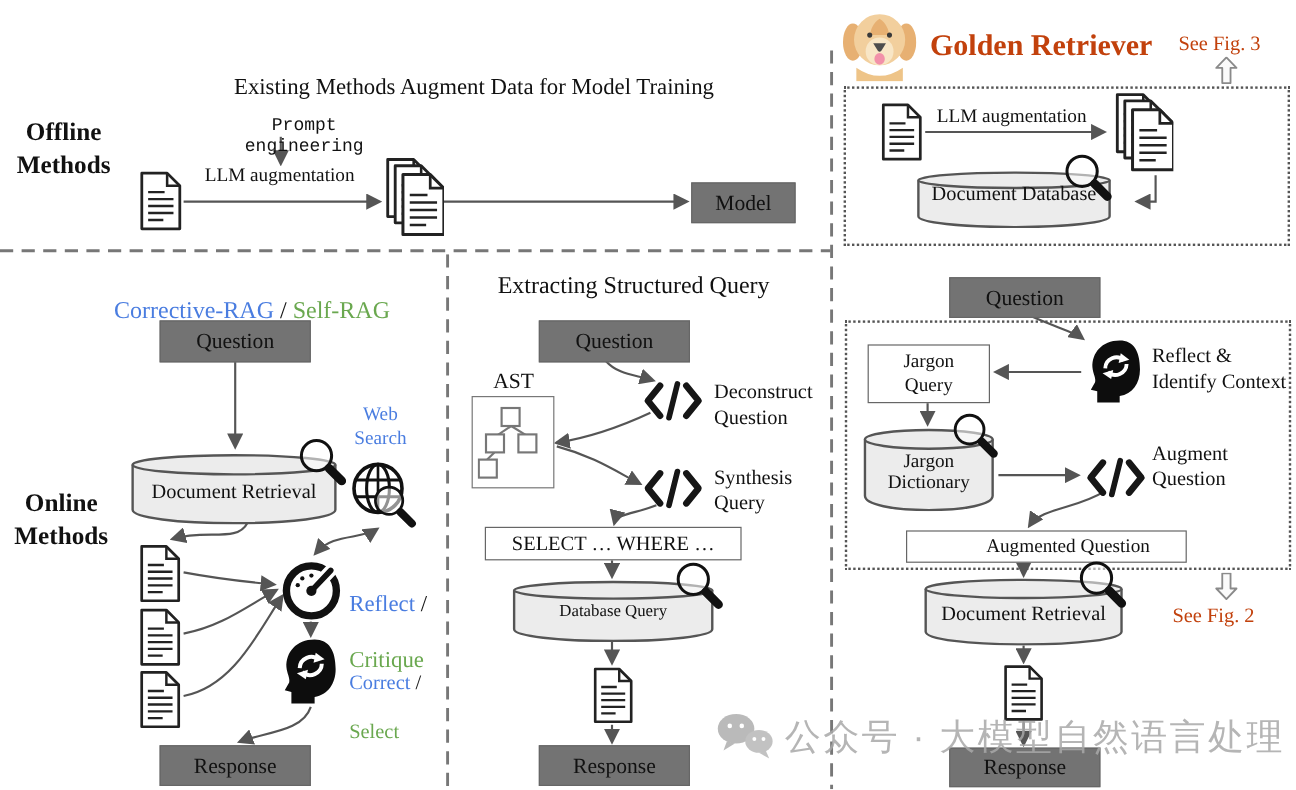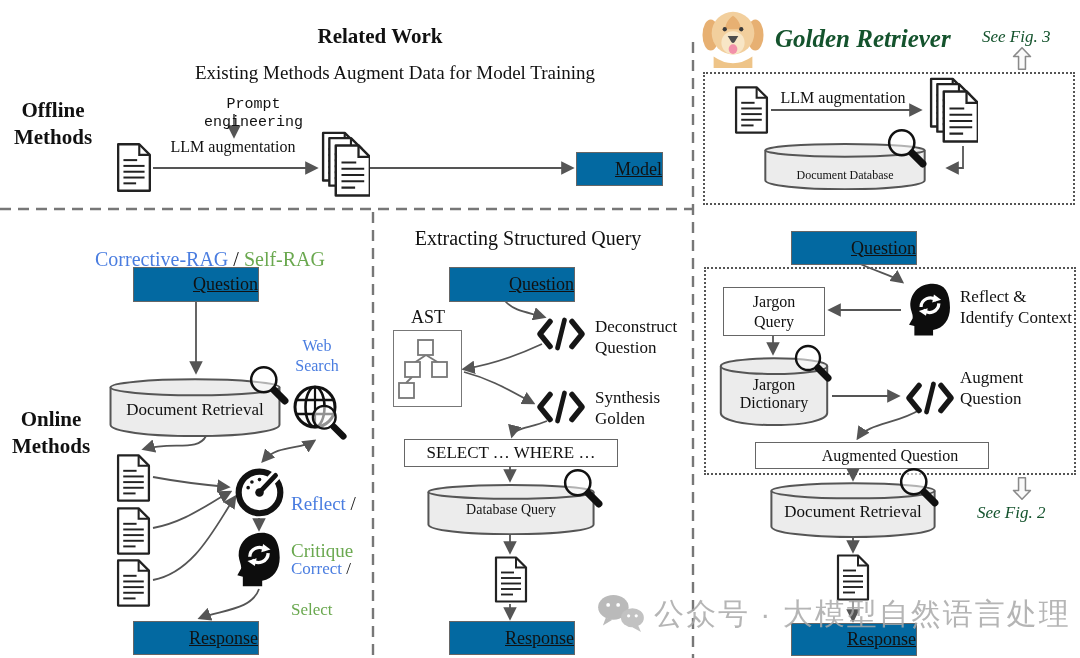--- a/index.html
+++ b/index.html
@@ -2,31 +2,31 @@
 <html><head>
 <meta charset="utf-8">
 <style>
   html,body{margin:0;padding:0;background:#fff;}
   #stage{position:relative;width:1080px;height:658px;background:#fff;overflow:hidden;
          font-family:"Liberation Serif",serif;color:#111;}
   .abs{position:absolute;}
   .t{position:absolute;white-space:pre-line;line-height:1.22;}
   .ctr{text-align:center;}
   .bold{font-weight:bold;}
-  .box{position:absolute;background:#0369a1;border:1.6px solid #666;
-       display:flex;align-items:center;justify-content:flex-end;font-size:18px;text-decoration:underline;}
+  .box{position:absolute;background:#737373;border:1.6px solid #666;
+       display:flex;align-items:center;justify-content:center;font-size:18px;}
   .wbox{position:absolute;background:#fff;border:1.6px solid #666;
        display:flex;align-items:center;justify-content:center;font-size:16px;}
   .cyl{position:absolute;}
   .cyl svg{position:absolute;left:0;top:0;width:100%;height:100%;}
   .cyl .lbl{position:absolute;left:0;right:0;text-align:center;white-space:pre-line;line-height:1.15;}
   .dotted{position:absolute;border:2px dotted #555;}
   .blue{color:#4a7de0;}
   .green{color:#6aa84f;}
-  .red{color:#14532d;font-style:italic;}
+  .red{color:#c2410c;}
   .wm{position:absolute;font-family:"Liberation Sans",sans-serif;color:rgba(168,168,168,0.85);
       font-size:30px;letter-spacing:2px;z-index:9;}
 </style>
 </head>
 <body>
 
 <div id="stage">
 
   <svg width="0" height="0" style="position:absolute" aria-hidden="true">
     <defs>
@@ -148,21 +148,20 @@
       <path d="M921,409 C898,424 868,423 858,438" marker-end="url(#ah)"></path>
       <line x1="853" y1="467" x2="853" y2="479" marker-end="url(#ah)"></line>
       <line x1="853" y1="538" x2="853" y2="551" marker-end="url(#ah)"></line>
       <line x1="853" y1="601" x2="853" y2="620" marker-end="url(#ah)"></line>
     </g>
   </svg>
 
   <div class="dotted" style="left:703px;top:72px;width:368px;height:129px;z-index:0;"></div>
   <div class="dotted" style="left:704px;top:267px;width:368px;height:204px;z-index:0;"></div>
 
-  <div class="t ctr bold" style="left:250px;top:24px;width:260px;font-size:21px;z-index:2;">Related Work</div>
   <div class="t ctr" style="left:140px;top:61px;width:510px;font-size:19px;z-index:2;">Existing Methods Augment Data for Model Training</div>
   <div class="t ctr bold" style="left:3px;top:97px;width:100px;font-size:21px;line-height:1.3;z-index:2;">Offline
 Methods</div>
   <div class="t ctr" style="left:176px;top:96px;width:155px;font-size:15px;z-index:2;font-family:Liberation Mono, monospace;">Prompt engineering</div>
   <div class="t ctr" style="left:158px;top:137px;width:150px;font-size:16px;z-index:2;">LLM augmentation</div>
   <svg class="abs" style="left:115px;top:142px;width:38px;height:51px;z-index:2;">
       <use href="#doc"></use>
     </svg>
   <svg class="abs" style="left:318px;top:130px;width:52px;height:68px;z-index:2;">
       <use href="#docstack"></use>
@@ -184,21 +183,21 @@
     </svg>
   <div class="t ctr" style="left:778px;top:88px;width:130px;font-size:16px;z-index:2;">LLM augmentation</div>
   <svg class="abs" style="left:926px;top:76px;width:52px;height:68px;z-index:2;">
       <use href="#docstack"></use>
     </svg>
   <div class="cyl" style="left:762px;top:142px;width:166px;height:48px;z-index:2;">
     <svg viewBox="0 0 200 64" preserveAspectRatio="none">
       <path d="M4,11 V51 C4,58 47,63 100,63 C153,63 196,58 196,51 V11" fill="#ececec" stroke="#555" stroke-width="2" vector-effect="non-scaling-stroke"></path>
       <ellipse cx="100" cy="11" rx="96" ry="8.5" fill="#ececec" stroke="#555" stroke-width="2" vector-effect="non-scaling-stroke"></ellipse>
     </svg>
-    <div class="lbl" style="top:27px;font-size:12px;">Document Database</div>
+    <div class="lbl" style="top:10px;font-size:17px;">Document Database</div>
   </div>
   <svg class="abs" style="left:886px;top:127px;width:42px;height:42px;z-index:3;">
       <use href="#magnifier"></use>
     </svg>
 
   <div class="t ctr bold" style="left:1px;top:406px;width:100px;font-size:21px;line-height:1.3;z-index:2;">Online
 Methods</div>
 
   <div class="t ctr" style="left:60px;top:223px;width:300px;font-size:20px;z-index:2;">
     <span class="blue">Corrective-RAG</span><span> / </span><span class="green">Self-RAG</span>
@@ -273,21 +272,21 @@
   </div>
   <svg class="abs" style="left:536px;top:316px;width:50px;height:36px;z-index:2;">
       <use href="#code"></use>
     </svg>
   <div class="t" style="left:595px;top:317px;font-size:17px;z-index:2;">Deconstruct
 Question</div>
   <svg class="abs" style="left:536px;top:389px;width:50px;height:36px;z-index:2;">
       <use href="#code"></use>
     </svg>
   <div class="t" style="left:595px;top:388px;font-size:17px;z-index:2;">Synthesis
-Golden</div>
+Query</div>
   <div class="wbox" style="left:404px;top:439px;width:212px;height:26px;font-size:17px;z-index:2;">
     <span>SELECT … WHERE …</span>
     </div>
   <div class="cyl" style="left:425px;top:483px;width:172px;height:52px;z-index:2;">
     <svg viewBox="0 0 200 64" preserveAspectRatio="none">
       <path d="M4,11 V51 C4,58 47,63 100,63 C153,63 196,58 196,51 V11" fill="#ececec" stroke="#555" stroke-width="2" vector-effect="non-scaling-stroke"></path>
       <ellipse cx="100" cy="11" rx="96" ry="8.5" fill="#ececec" stroke="#555" stroke-width="2" vector-effect="non-scaling-stroke"></ellipse>
     </svg>
     <div class="lbl" style="top:19px;font-size:14px;">Database Query</div>
   </div>

